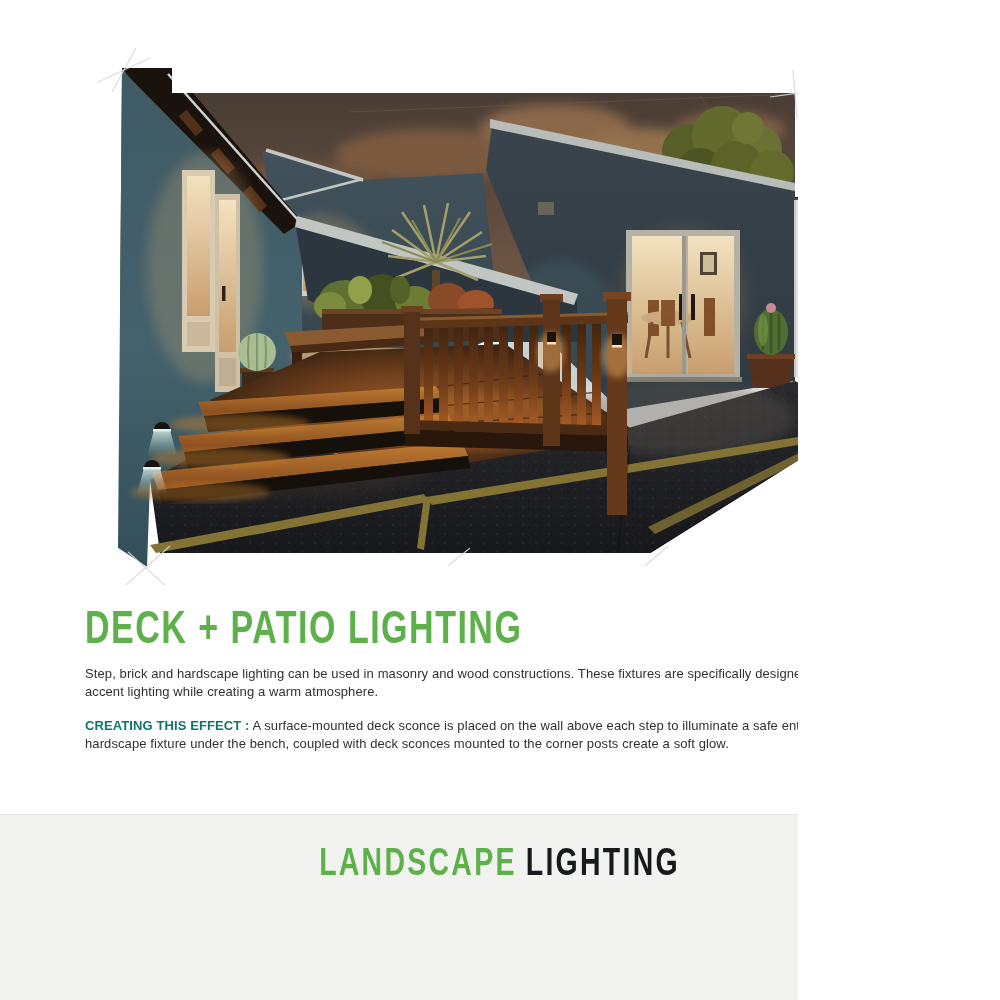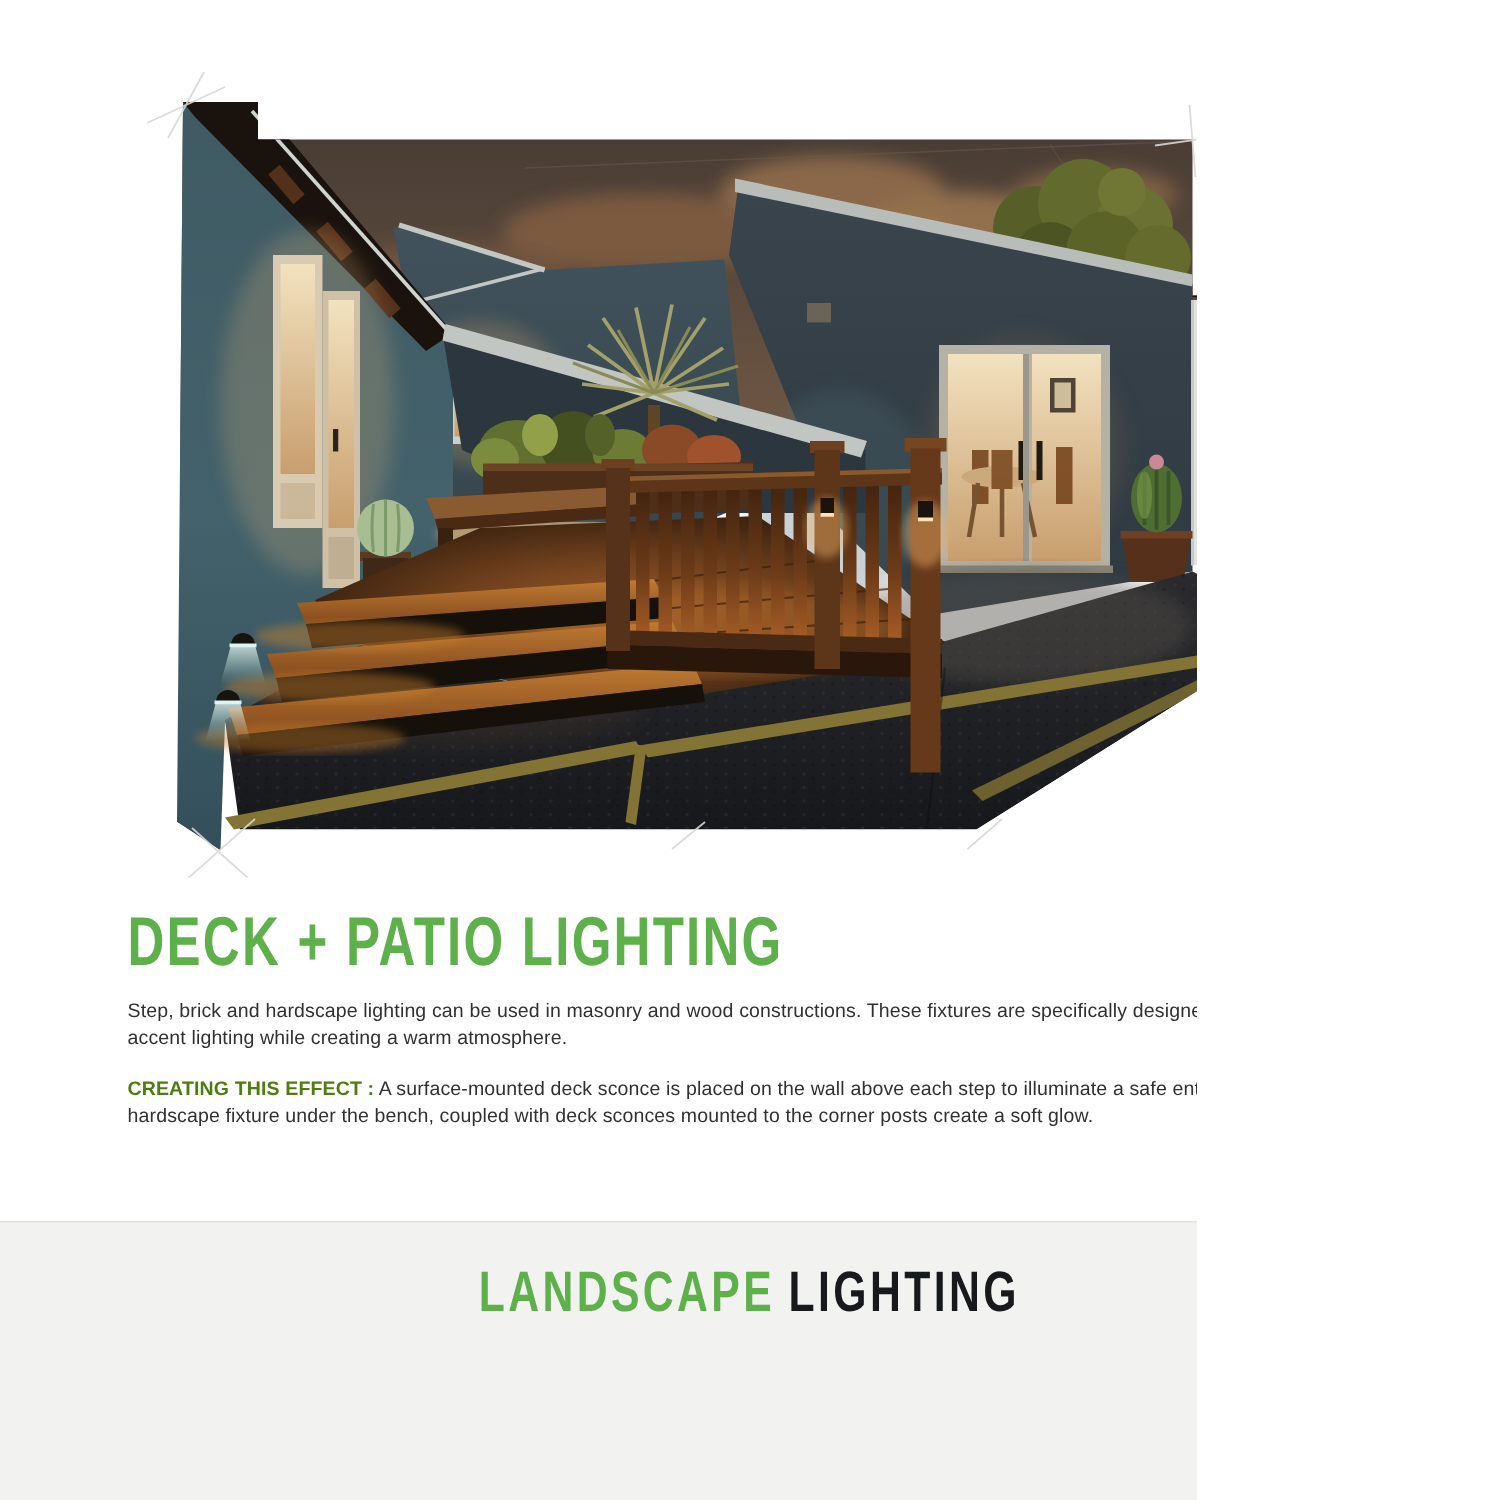--- a/index.html
+++ b/index.html
@@ -4,21 +4,21 @@
 <style>
   html,body{margin:0;padding:0;}
   body{width:1000px;height:1000px;background:#ffffff;font-family:"Liberation Sans",sans-serif;}
   .page{position:relative;width:798px;height:1000px;background:#ffffff;overflow:hidden;}
   .hero{position:absolute;top:0;left:0;width:1000px;height:585px;}
   .hero svg{display:block;}
   .content{position:absolute;left:85px;top:604px;width:872px;}
   .title{margin:0;font-size:46px;font-weight:700;letter-spacing:2px;line-height:1;
          display:inline-block;transform:scaleX(.74);transform-origin:left center;white-space:nowrap;}
   .para{margin:15px 0 0 0;font-size:13px;line-height:1.42;color:#303030;letter-spacing:.1px;}
-  .para .label{font-weight:700;color:#4d7c0f;}
+  .para .label{font-weight:700;color:#0f766e;}
   .footer{position:absolute;left:0;top:814px;width:1000px;height:186px;background:#f2f2f1;
           border-top:1px solid #e3e3e1;text-align:center;}
   .brand-line1{margin-top:27px;font-size:38px;font-weight:700;letter-spacing:3px;line-height:1.1;}
   .brand-line1 .inner{display:inline-block;transform:scaleX(.75);white-space:nowrap;}
   .brand-line1 .green{margin-right:12px;}
   .brand-line2{font-size:63px;font-weight:700;letter-spacing:7px;line-height:1.05;margin-top:1px;}
   .brand-line2 .inner{display:inline-block;transform:scaleX(.78);white-space:nowrap;}
 </style>
 </head>
 <body>

